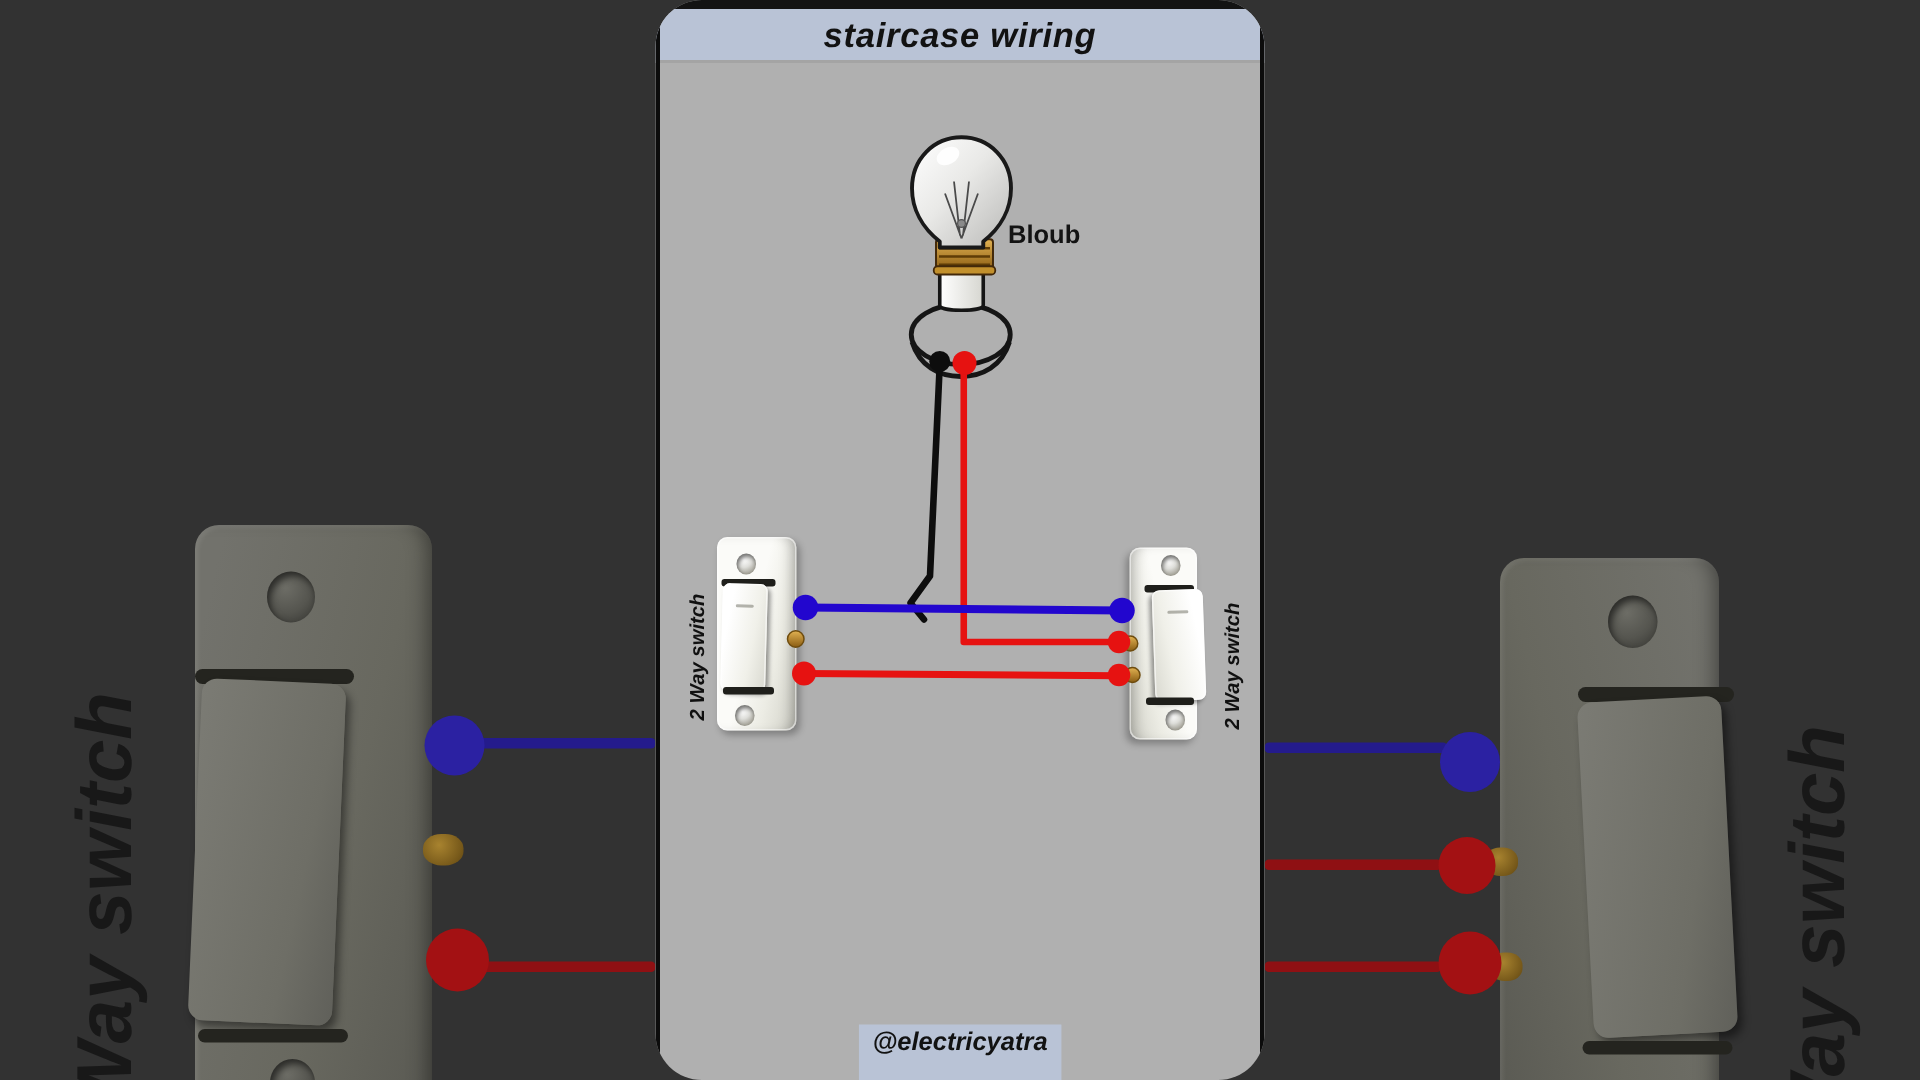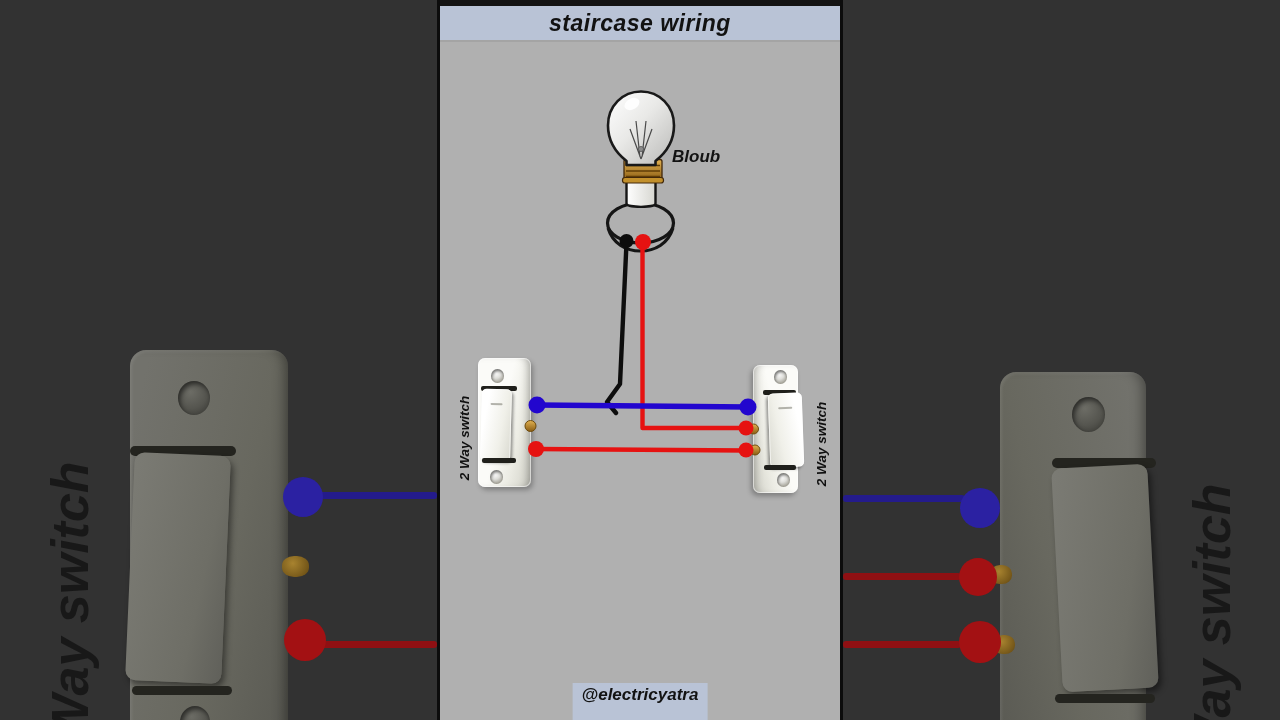--- a/index.html
+++ b/index.html
@@ -31,21 +31,21 @@
   .bg-line.blue{background:var(--backdrop-wire-blue,#241b8c);}
   .bg-line.red{background:var(--backdrop-wire-red,#8f1013);}
   .bg-dot{position:absolute;border-radius:50%;}
   .bg-dot.blue{background:var(--backdrop-dot-blue,#2b21a2);}
   .bg-dot.red{background:var(--backdrop-dot-red,#a31113);}
   .bg-brass{position:absolute;border-radius:45%;
             background:radial-gradient(circle at 40% 35%,#a8832f,#77591a 70%,#5d4412);}
 
   
   .center{position:absolute;left:437px;top:0;width:406px;height:720px;
-          background:var(--center-bg,#b0b0b0);overflow:hidden;}
+          background:var(--center-bg,#b0b0b0);overflow:hidden;border-radius:31px;}
   .edge{position:absolute;top:0;width:3px;height:720px;background:#0c0c0c;z-index:60;}
   .edge.l{left:0;} .edge.r{right:0;}
   .top-strip{position:absolute;left:0;top:0;width:406px;height:6px;background:#131313;z-index:5;}
   .banner{position:absolute;left:0;top:6px;width:406px;height:34px;
           background:var(--banner-bg,#b9c3d6);border-bottom:2px solid #a4a4a4;
           display:flex;align-items:center;justify-content:center;z-index:4;}
   .banner-title{font-size:23px;font-weight:700;font-style:italic;color:#121212;letter-spacing:.5px;}
 
   .wiring{position:absolute;left:0;top:0;z-index:10;}
 
@@ -67,21 +67,21 @@
           background:linear-gradient(100deg,#ffffff 20%,#f0f0e9 65%,#d9d9d0);
           box-shadow:2px 2px 3px rgba(0,0,0,.4), inset 0 0 0 1px rgba(255,255,255,.6);}
   .sw.flip .rocker{background:linear-gradient(260deg,#ffffff 20%,#f0f0e9 65%,#d9d9d0);
           box-shadow:-2px 2px 3px rgba(0,0,0,.4), inset 0 0 0 1px rgba(255,255,255,.6);}
   .rocker:after{content:"";position:absolute;left:30%;top:14px;width:40%;height:2px;
                 background:rgba(120,120,110,.55);border-radius:1px;}
 
   .sw-label{position:absolute;--w:92px;width:92px;height:16px;line-height:16px;text-align:center;
             font-size:13.5px;font-weight:700;font-style:italic;color:#101010;
             white-space:nowrap;z-index:12;}
-  .bulb-label{position:absolute;font-size:17px;font-weight:700;font-style:italic;
+  .bulb-label{position:absolute;font-size:17px;font-weight:700;
               color:#131313;z-index:12;}
   .watermark{position:absolute;left:50%;top:683px;transform:translateX(-50%);
              background:var(--banner-bg,#b9c3d6);padding:2px 9px 21px 9px;
              font-size:17px;font-weight:700;font-style:italic;color:#121212;
              white-space:nowrap;z-index:12;}
 </style>
 </head>
 <body>
 
 <div class="stage">

